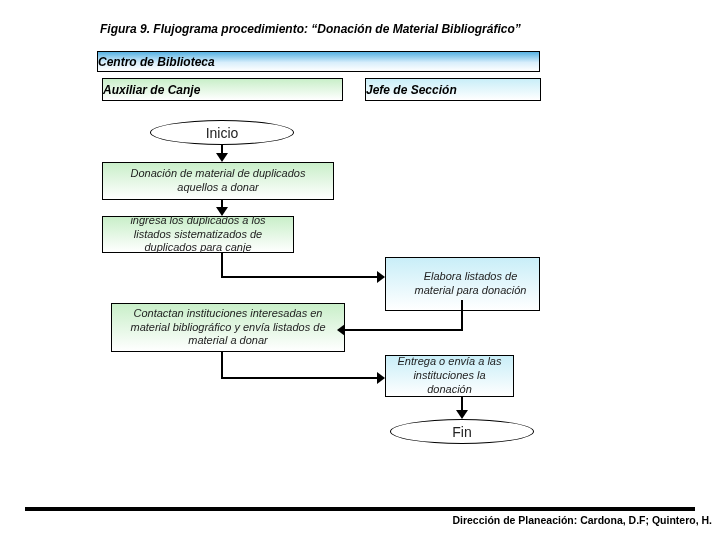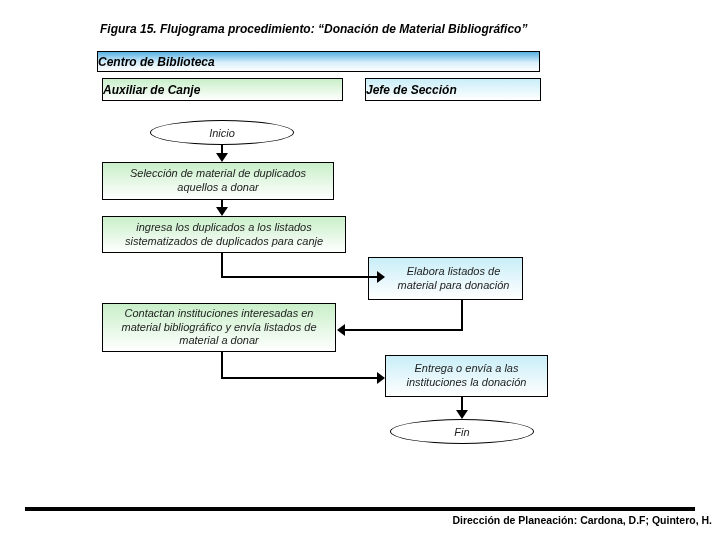--- a/index.html
+++ b/index.html
@@ -19,68 +19,68 @@
   .band-centro{left:97px;top:51px;width:443px;height:21px;
     background:linear-gradient(to bottom,#56b1e2 0%,#d8eefb 55%,#ffffff 100%);}
   .band-aux{left:102px;top:78px;width:241px;height:23px;
     background:linear-gradient(to bottom,#c9efc9 0%,#ffffff 100%);}
   .band-jefe{left:365px;top:78px;width:176px;height:23px;
     background:linear-gradient(to bottom,#c9eef8 0%,#ffffff 100%);}
   .terminator{
     position:absolute;border:1px solid #000;box-sizing:border-box;
     border-radius:50%;background:#ffffff;
     display:flex;align-items:center;justify-content:center;
-    font-style:italic;font-size:11px;color:#222;
+    font-size:14px;color:#222;
   }
   .term-inicio{left:150px;top:120px;width:144px;height:25px;}
   .term-fin{left:390px;top:419px;width:144px;height:25px;align-items:center;}
   .process{
     position:absolute;border:1px solid #000;box-sizing:border-box;
     display:flex;align-items:center;justify-content:center;text-align:center;
     font-style:italic;font-size:11px;line-height:1.25;color:#222;
     padding:2px 8px;
   }
   .green{background:linear-gradient(to bottom,#c9efc9 0%,#ffffff 100%);}
   .cyan{background:linear-gradient(to bottom,#c9eef8 0%,#ffffff 100%);}
   .box-seleccion{left:102px;top:162px;width:232px;height:38px;}
-  .box-ingresa{left:102px;top:216px;width:244px;height:37px;}
-  .box-elabora{left:368px;top:257px;width:155px;height:43px;padding-left:24px;}
-  .box-contactan{left:102px;top:303px;width:234px;height:49px;}
-  .box-entrega{left:385px;top:355px;width:163px;height:42px;}
+  .box-ingresa{left:102px;top:216px;width:192px;height:37px;}
+  .box-elabora{left:385px;top:257px;width:155px;height:54px;padding-left:24px;}
+  .box-contactan{left:111px;top:303px;width:234px;height:49px;}
+  .box-entrega{left:385px;top:355px;width:129px;height:42px;}
   .connectors{position:absolute;left:0;top:0;pointer-events:none;}
   .footer-line{position:absolute;left:25px;top:507px;width:670px;height:4px;background:#000;}
   .footer-credit{
     position:absolute;right:8px;top:514px;
     font-size:10.5px;font-weight:bold;color:#000;
   }
 </style>
 </head>
 <body>
 
 <div id="canvas">
 
-  <div class="title">Figura 15. Flujograma procedimiento: “Donación de Material Bibliográfico”</div>
+  <div class="title">Figura 9. Flujograma procedimiento: “Donación de Material Bibliográfico”</div>
 
   <div class="band band-centro">
     <span>Centro de Biblioteca</span>
   </div>
 
   <div class="band band-jefe">
     <span>Jefe de Sección</span>
   </div>
 
   <div class="band band-aux">
     <span>Auxiliar de Canje</span>
   </div>
 
   <div class="terminator term-inicio">
     <span>Inicio</span>
   </div>
 
-  <div class="process green box-seleccion">Selección de material de duplicados aquellos a donar</div>
+  <div class="process green box-seleccion">Donación de material de duplicados aquellos a donar</div>
 
   <div class="process green box-ingresa">ingresa los duplicados a los listados sistematizados de duplicados para canje</div>
 
   <div class="process cyan box-elabora">Elabora listados de material para donación</div>
 
   <div class="process green box-contactan">Contactan instituciones interesadas en material bibliográfico y envía listados de material a donar</div>
 
   <div class="process cyan box-entrega">Entrega o envía a las instituciones la donación</div>
 
   <div class="terminator term-fin">

